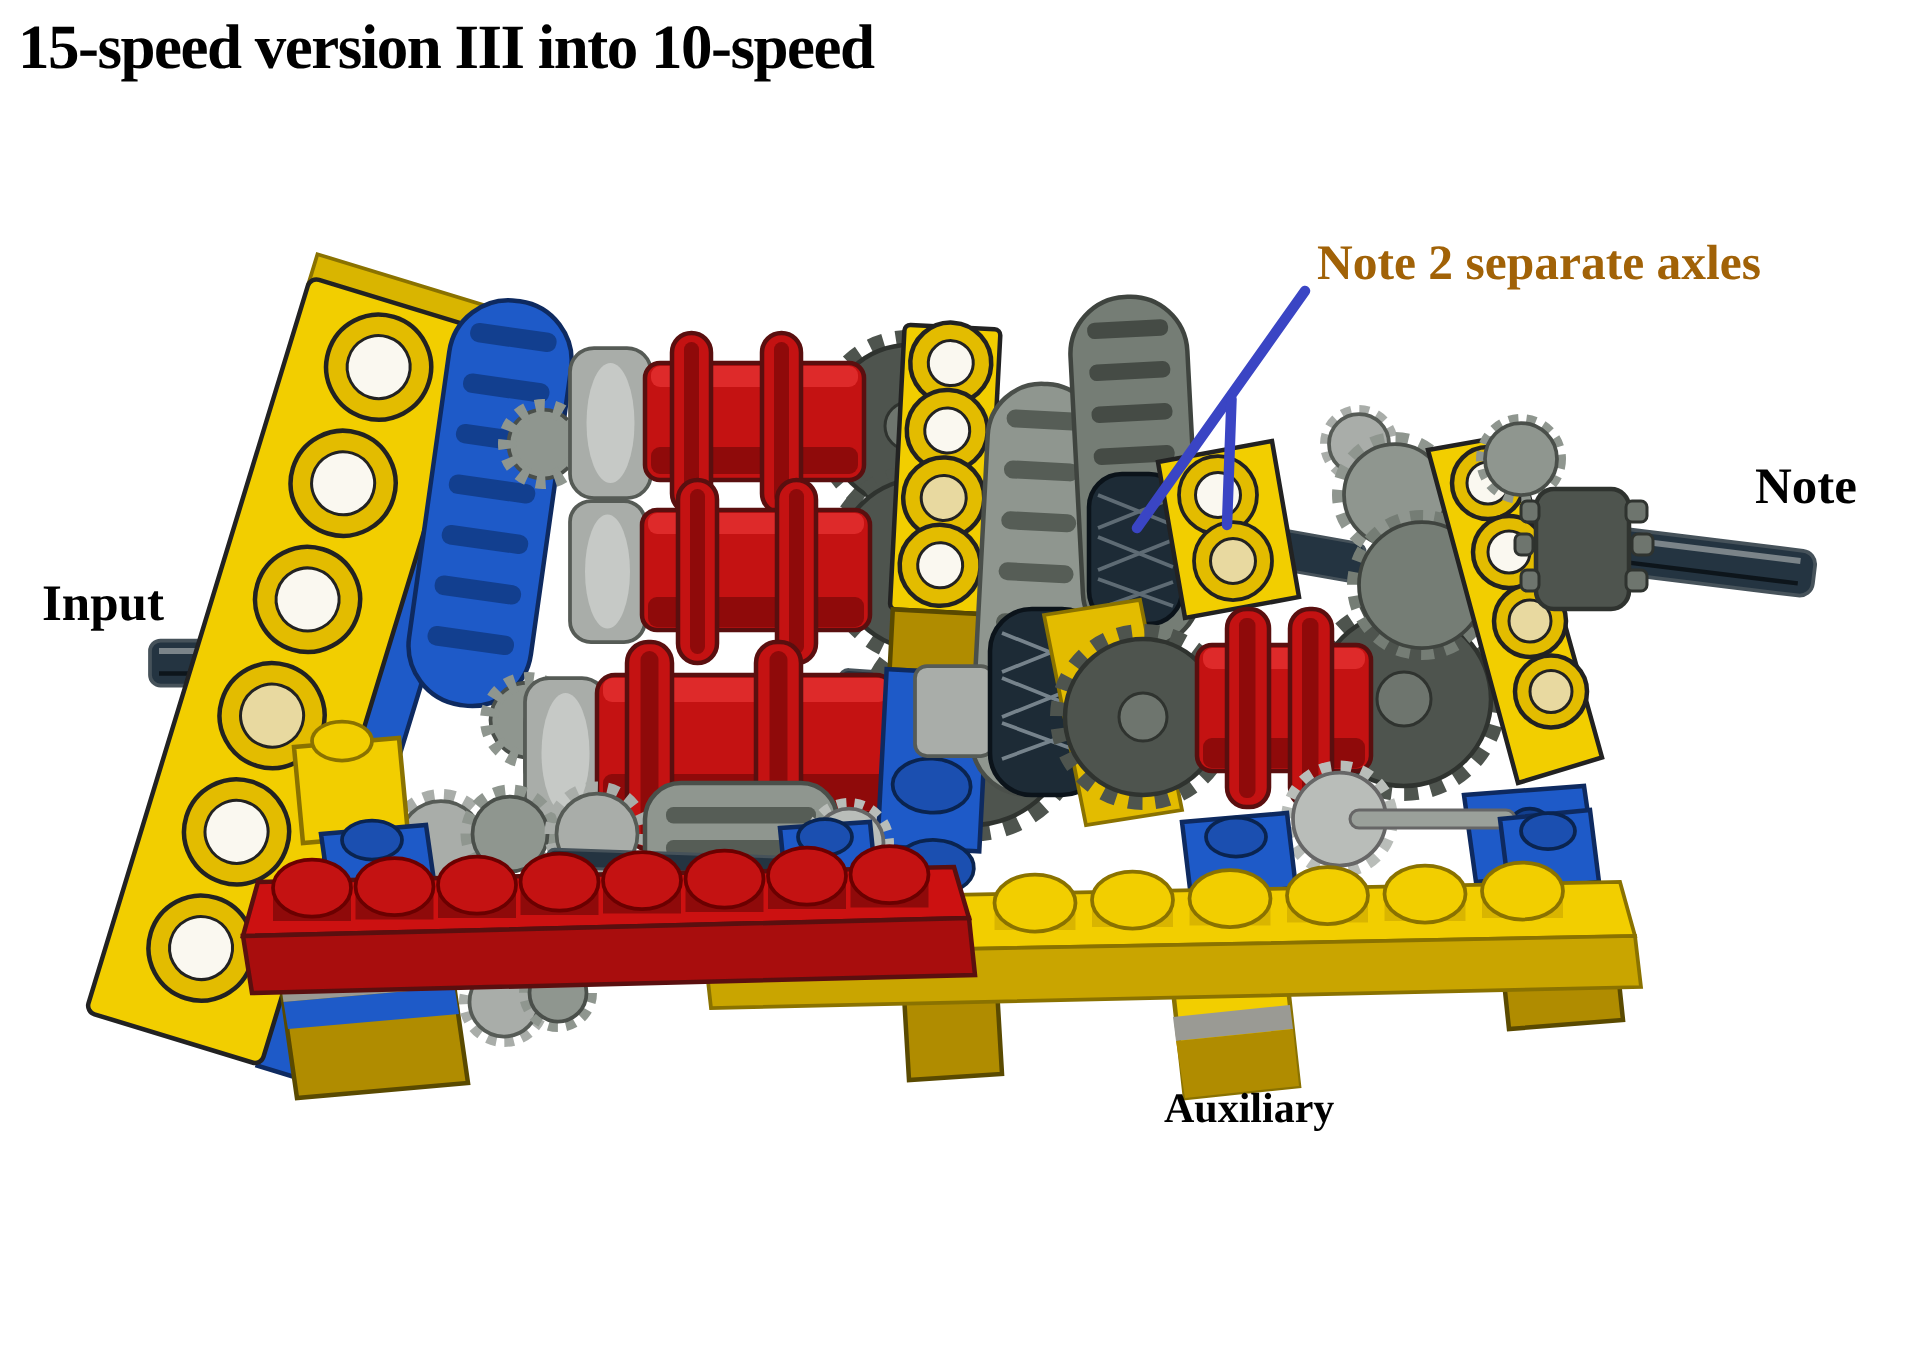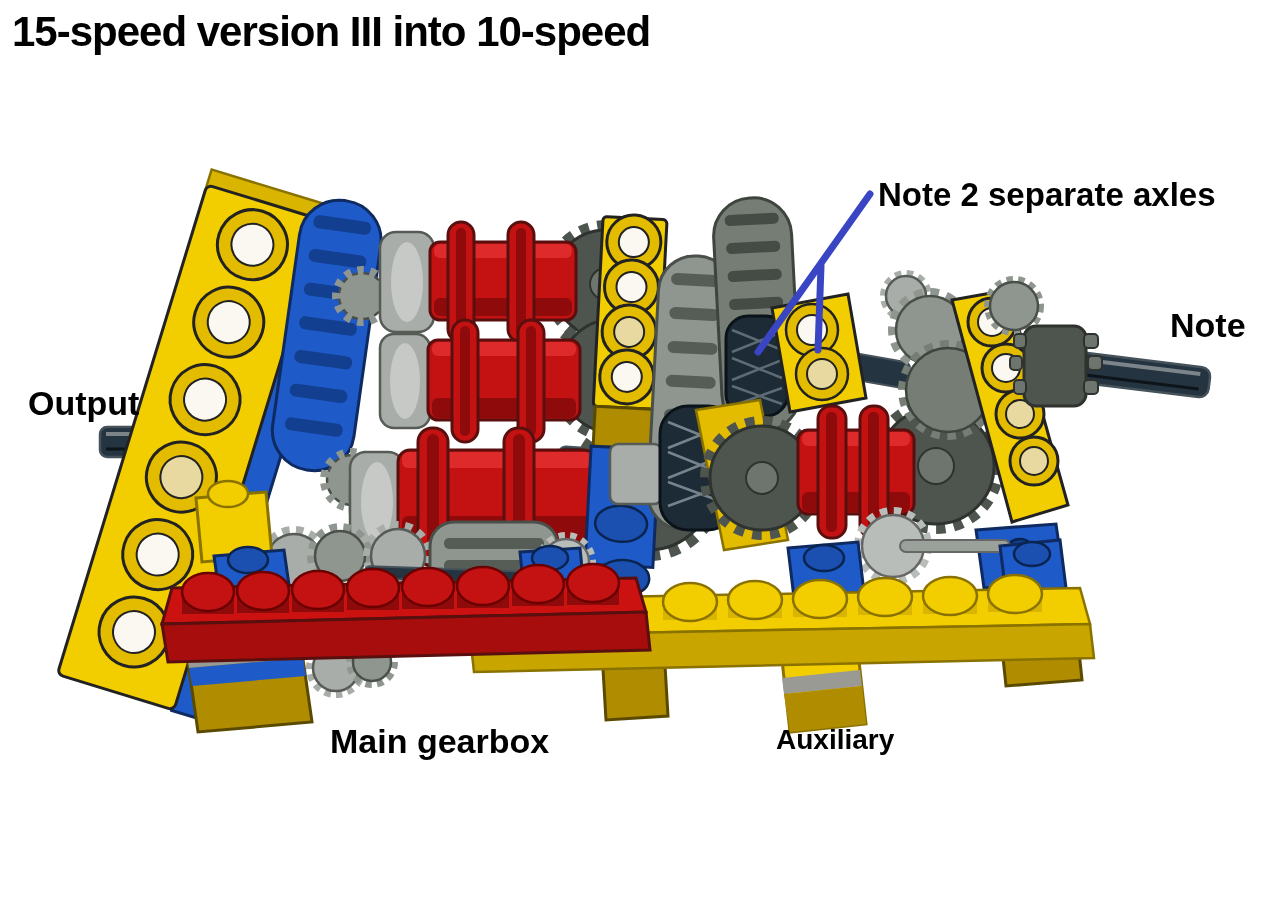--- a/index.html
+++ b/index.html
@@ -1,25 +1,25 @@
 <!DOCTYPE html>
 <html><head>
 <meta charset="utf-8">
 <style>
   html,body{margin:0;padding:0;background:#ffffff;}
   #stage{position:relative;width:1276px;height:770px;background:#ffffff;overflow:hidden;
-         font-family:Liberation Sans, sans-serif;}
+         font-family:Liberation Serif, serif;}
   #render{position:absolute;left:0;top:0;}
   .lbl{position:absolute;font-weight:700;color:#000;white-space:nowrap;}
   #title{left:12px;top:8px;font-size:42px;letter-spacing:-1px;}
   #lbl-output{left:28px;top:384px;font-size:34px;}
   #lbl-input{left:1170px;top:306px;font-size:34px;}
   #lbl-main{left:330px;top:722px;font-size:34px;}
   #lbl-aux{left:776px;top:724px;font-size:28px;}
-  #lbl-note{left:878px;top:176px;font-size:33px;color:#000000;}
+  #lbl-note{left:878px;top:158px;font-size:33px;color:#a16207;}
 </style>
 </head>
 <body>
 
 <div id="stage">
 
 <svg id="render" width="1276" height="898" viewBox="0 0 1276 898">
 
   <g>
     <rect x="100" y="427" width="138" height="30" rx="7" fill="#243441" stroke="#46525a" stroke-width="2.5"></rect>
@@ -323,18 +323,17 @@
   </g>
 
   <g>
     <path d="M870,194 L758,352" fill="none" stroke="#3a45c4" stroke-width="7" stroke-linecap="round"></path>
     <path d="M821,266 L818,350" fill="none" stroke="#3a45c4" stroke-width="7" stroke-linecap="round"></path>
   </g>
 </svg>
 
 <div id="title" class="lbl">15-speed version III into 10-speed</div>
 <div id="lbl-note" class="lbl">Note 2 separate axles</div>
-<div id="lbl-output" class="lbl">Output</div>
+<div id="lbl-output" class="lbl">Input</div>
 <div id="lbl-input" class="lbl">Note</div>
-<div id="lbl-main" class="lbl">Main gearbox</div>
 <div id="lbl-aux" class="lbl">Auxiliary</div>
 
 </div>
 
 </body></html>

